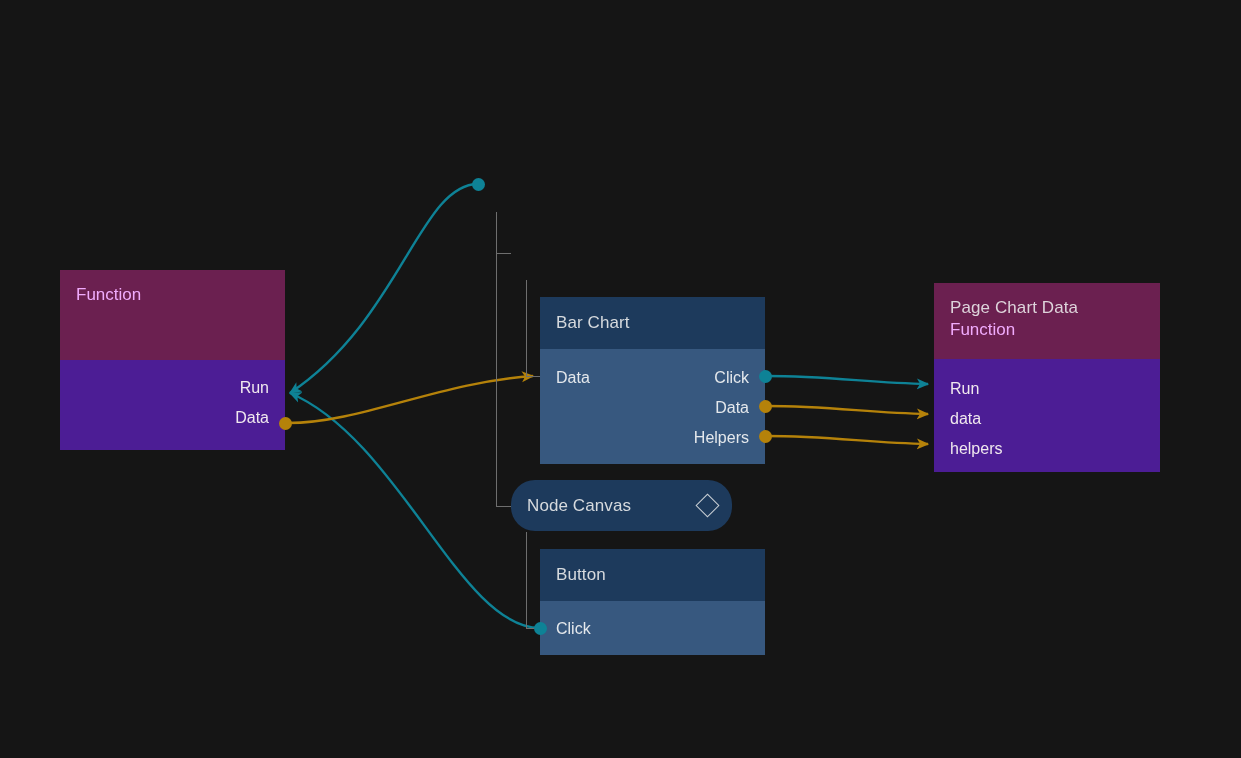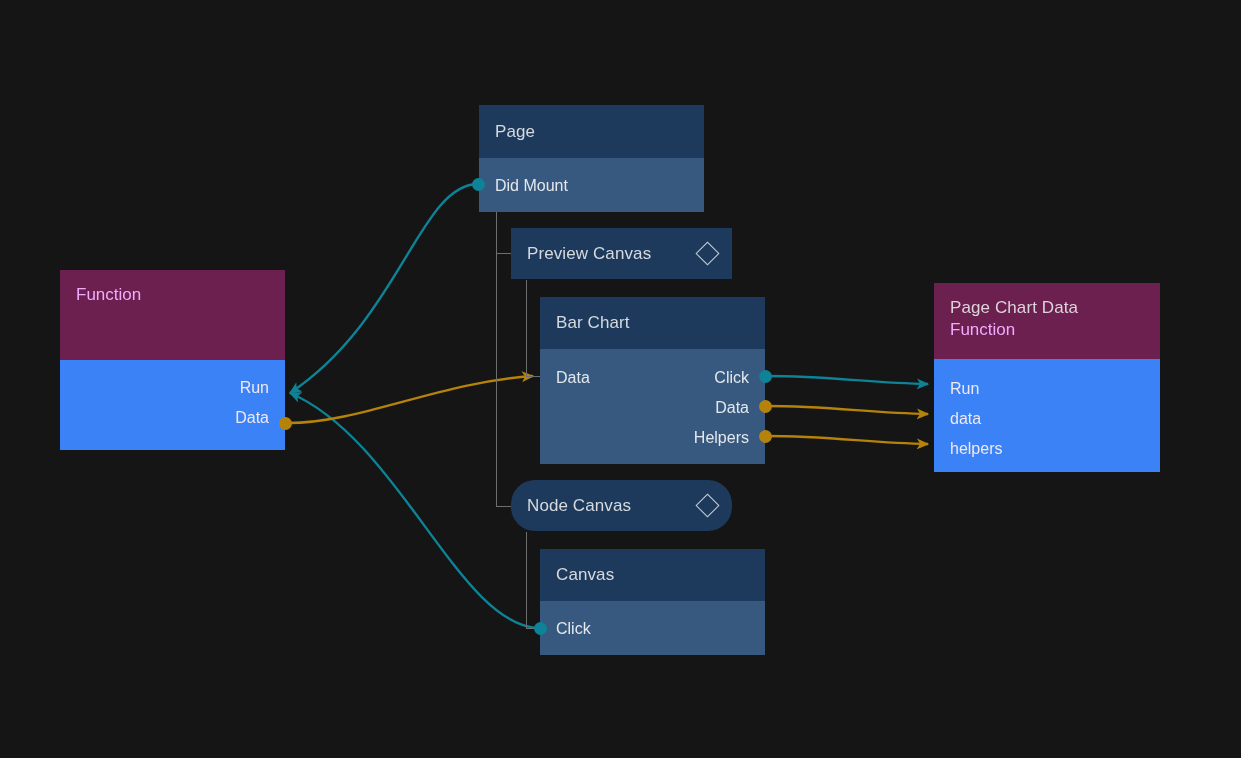--- a/index.html
+++ b/index.html
@@ -50,21 +50,21 @@
     background: #37587f;
     color: #e2e6ea;
   }
 
   
   .node.magenta .node-header {
     background: #6b2050;
     color: #dfd6dd;
   }
   .node.magenta .node-body {
-    background: #3b82f6;
+    background: #4c1d95;
     color: #ece4ea;
   }
 
   .title {
     font-size: 17px;
     line-height: 22px;
     letter-spacing: .1px;
     color: #d6dade;
     white-space: pre-line;
   }
@@ -159,38 +159,22 @@
       <div class="port-row right">
         <span>Run</span>
       </div>
       <div class="port-row right">
         <span>Data</span>
       </div>
     </div>
   </div>
   <div class="port-dot gold" style="left:279px; top:417px;"></div>
 
-  <div class="node blue" style="left:479px; top:105px; width:225px; height:107px;">
-    <div class="node-header" style="height:53px; padding:0 16px;">
-      <span class="title">Page</span>
-    </div>
-    <div class="node-body" style="height:54px; padding:0 16px; display:flex; align-items:center;">
-      <div class="port-row">
-        <span>Did Mount</span>
-      </div>
-    </div>
-  </div>
   <div class="port-dot teal" style="left:472px; top:178px;"></div>
 
-  <div class="node blue" style="left:511px; top:228px; width:221px; height:51px;">
-    <div class="node-header" style="height:51px; padding:0 16px;">
-      <span class="title">Preview Canvas</span>
-      <span class="diamond"></span>
-    </div>
-  </div>
 
   <div class="node blue" style="left:540px; top:297px; width:225px; height:167px;">
     <div class="node-header" style="height:52px; padding:0 16px;text-align:center;">
       <span class="title">Bar Chart</span>
     </div>
     <div class="node-body" style="height:115px; padding:13px 16px 0 16px; position:relative;">
       <div class="port-row" style="position:absolute; left:16px; top:13px;">
         <span>Data</span>
       </div>
       <div class="port-row right" style="position:absolute; right:16px; top:13px;">
@@ -210,21 +194,21 @@
 
   <div class="node blue" style="left:511px; top:480px; width:221px; height:51px;">
     <div class="node-header" style="height:51px; padding:0 16px;border-radius:24px;">
       <span class="title">Node Canvas</span>
       <span class="diamond"></span>
     </div>
   </div>
 
   <div class="node blue" style="left:540px; top:549px; width:225px; height:106px;">
     <div class="node-header" style="height:52px; padding:0 16px;">
-      <span class="title">Canvas</span>
+      <span class="title">Button</span>
     </div>
     <div class="node-body" style="height:54px; padding:0 16px; display:flex; align-items:center;">
       <div class="port-row">
         <span>Click</span>
       </div>
     </div>
   </div>
   <div class="port-dot teal" style="left:534px; top:622px;"></div>
 
   <div class="node magenta" style="left:934px; top:283px; width:226px; height:189px;">

